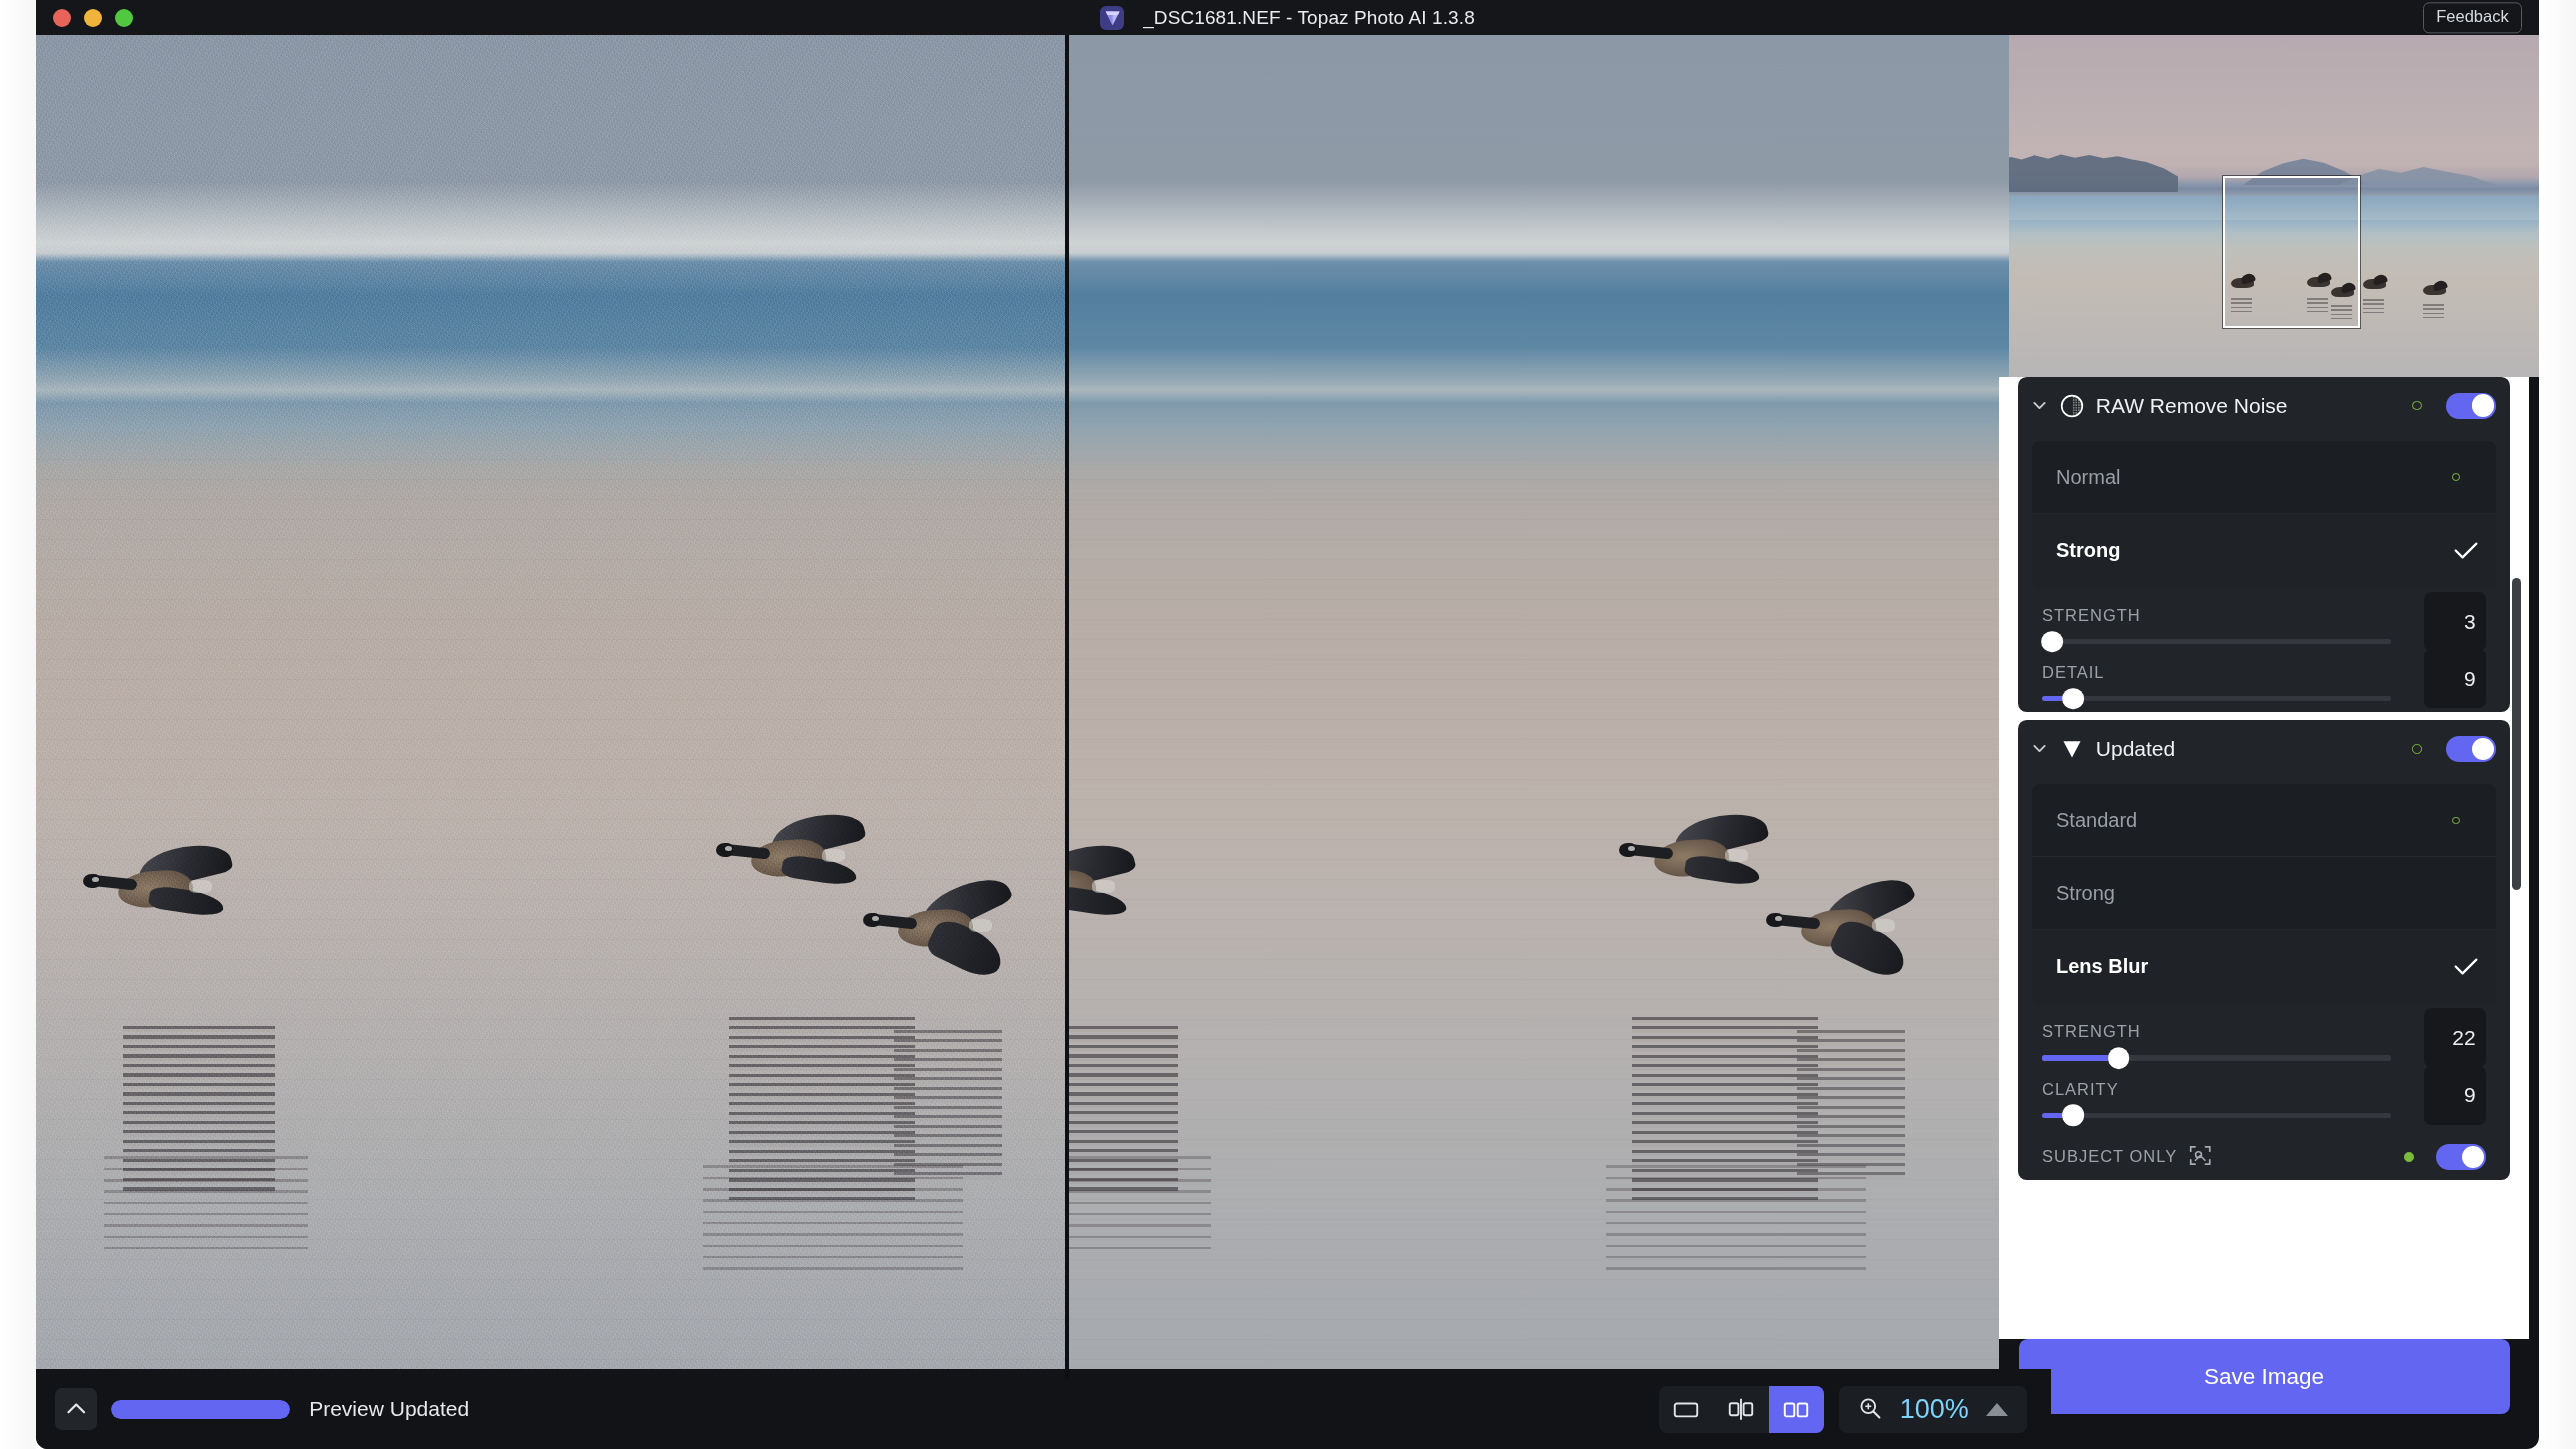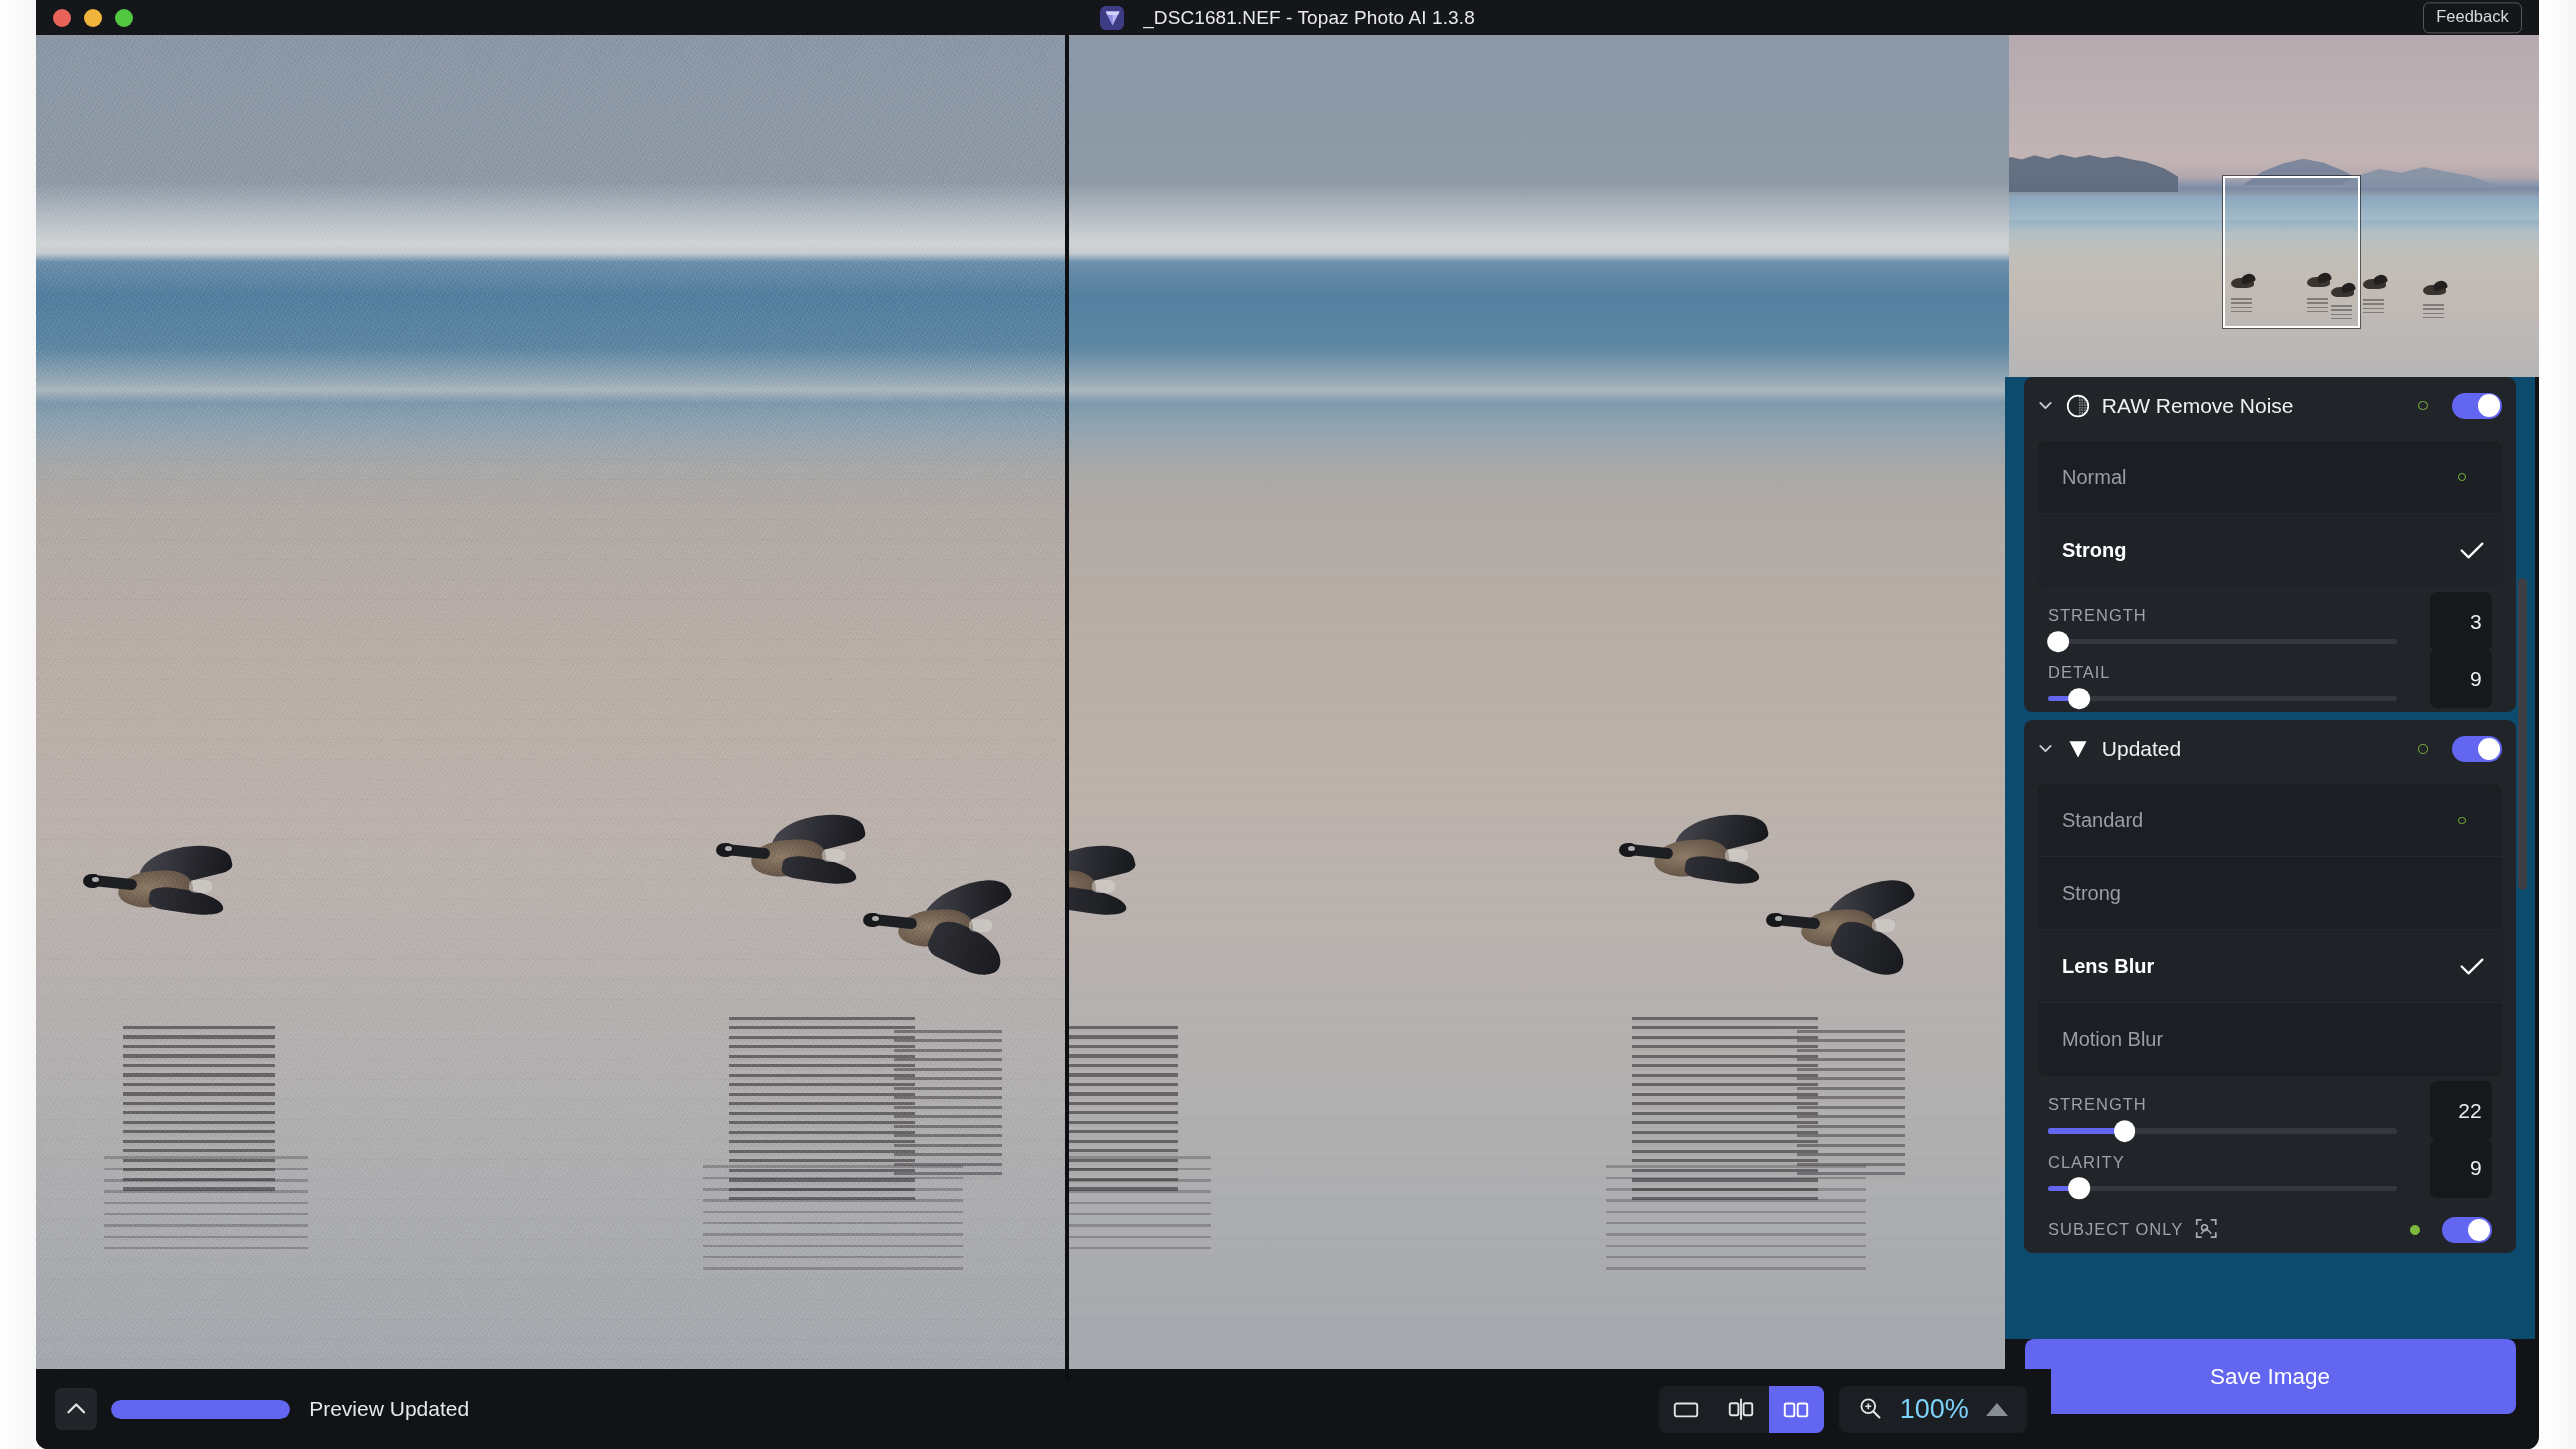--- a/index.html
+++ b/index.html
@@ -201,22 +201,22 @@
     border-radius: 60% 70% 20% 40%/80% 80% 30% 30%; transform: rotate(-18deg); }
   .nav-refl { position: absolute; width: 21px; height: 14px;
     background: repeating-linear-gradient(180deg, rgba(40,36,38,.42) 0 1.7px, rgba(0,0,0,0) 1.7px 4.3px); }
   .nav-viewport {
     position: absolute; left: 214px; top: 141px; width: 137px; height: 152px;
     border: 2.6px solid #ffffff; outline: 1.7px solid rgba(0,0,0,.55);
   }
 
   
   #settings-panel {
-    position: absolute; right: 4px; top: 377px; width: 530px; height: 1072px;
-    background: #0c4a6e; overflow: hidden;
+    position: absolute; right: 10px; top: 377px; width: 530px; height: 1072px;
+    background: #ffffff; overflow: hidden;
   }
   #settings-scroll {
     position: absolute; left: 0; top: 0; width: 530px; height: 962px;
     overflow: hidden;
   }
   .panel-scrollbar {
     position: absolute; right: 7.8px; top: 201px; width: 9.5px; height: 312px;
     background: #3c4045; border-radius: 5.2px;
   }
 
@@ -518,23 +518,20 @@
             <span class="model-name">Strong</span>
           </div>
           <div class="model-row selected">
             <span class="model-name">Lens Blur</span>
             <span class="check">
               <svg width="26" height="19" viewBox="0 0 30 22">
                   <path d="M3 11 L11 19 L27 3" stroke="#ffffff" stroke-width="2.6" fill="none" stroke-linecap="round" stroke-linejoin="round"></path>
                 </svg>
             </span>
           </div>
-          <div class="model-row">
-            <span class="model-name">Motion Blur</span>
-          </div>
         </div>
 
         <div class="slider-block">
           <div class="slider-label">Strength</div>
           <div class="slider-rail">
             <div class="slider-fill" style="width:22%;"></div>
             <div class="slider-knob" style="left:22%;"></div>
           </div>
           <div class="value-box">22</div>
         </div>

